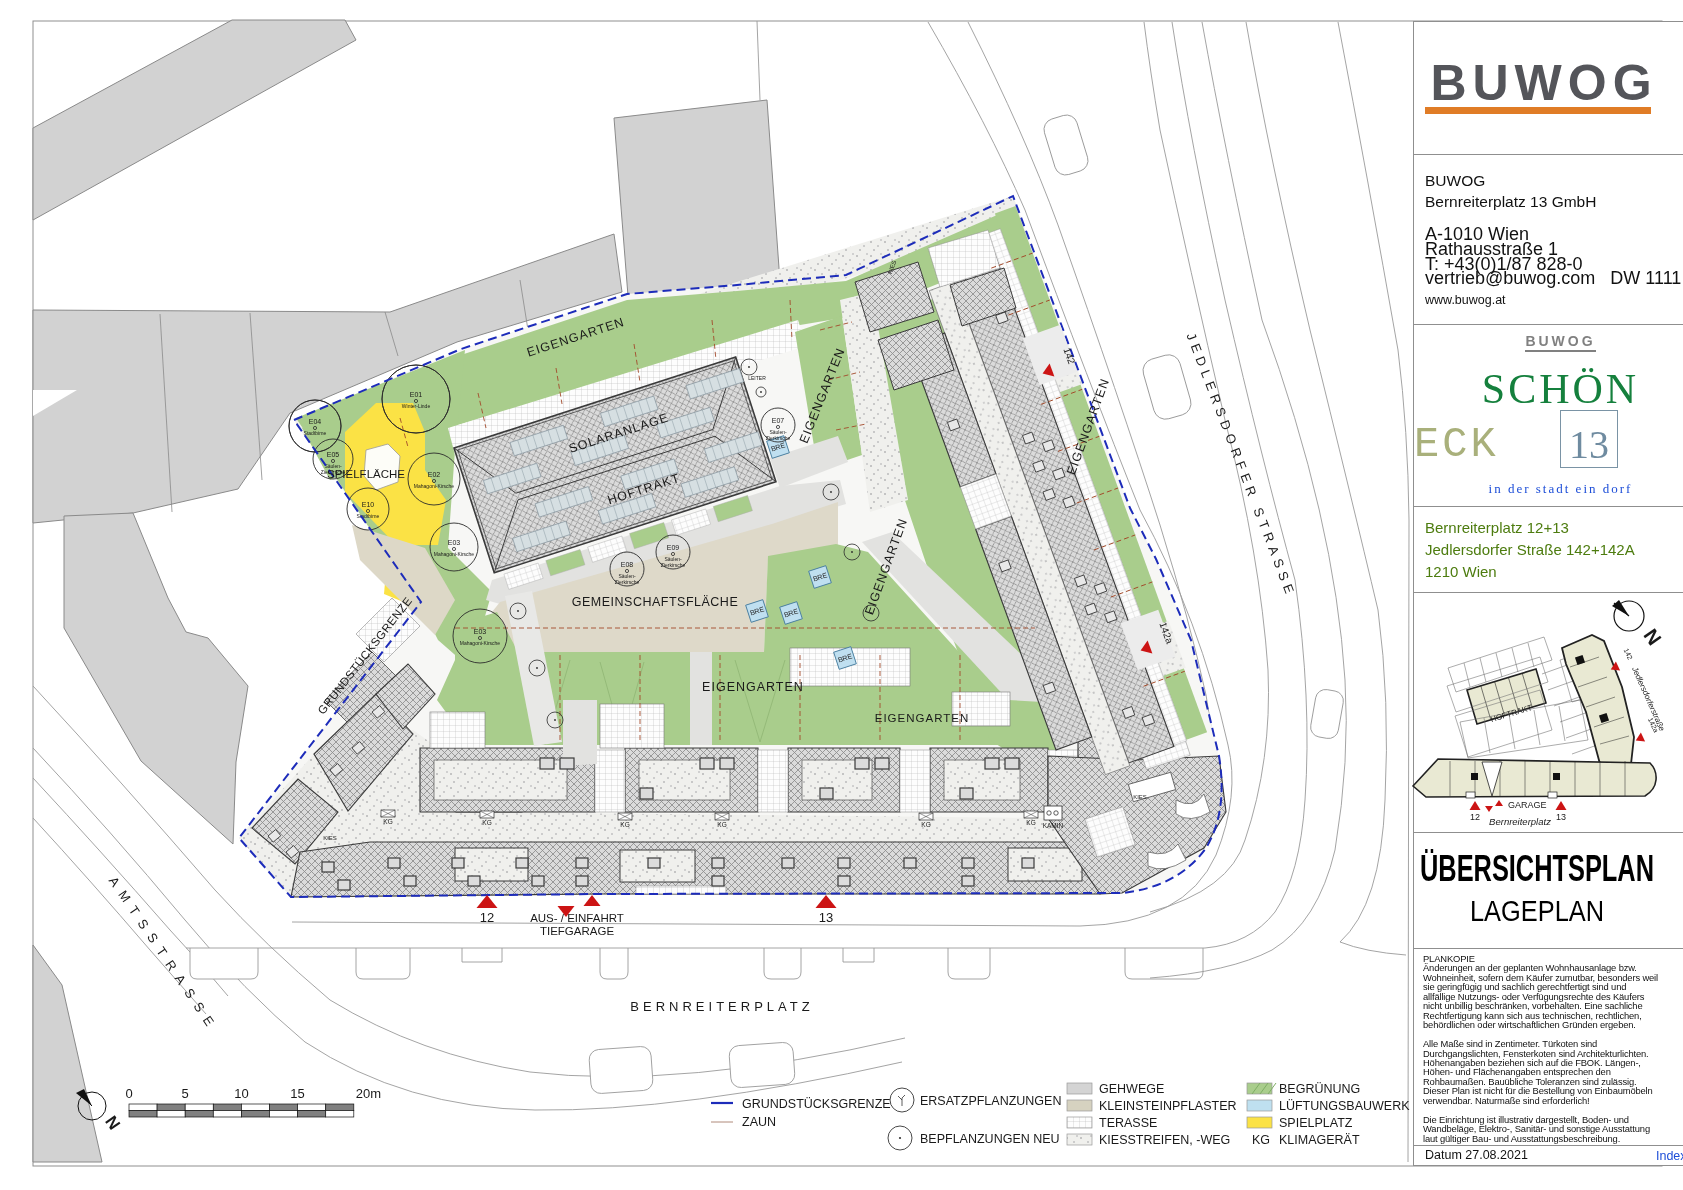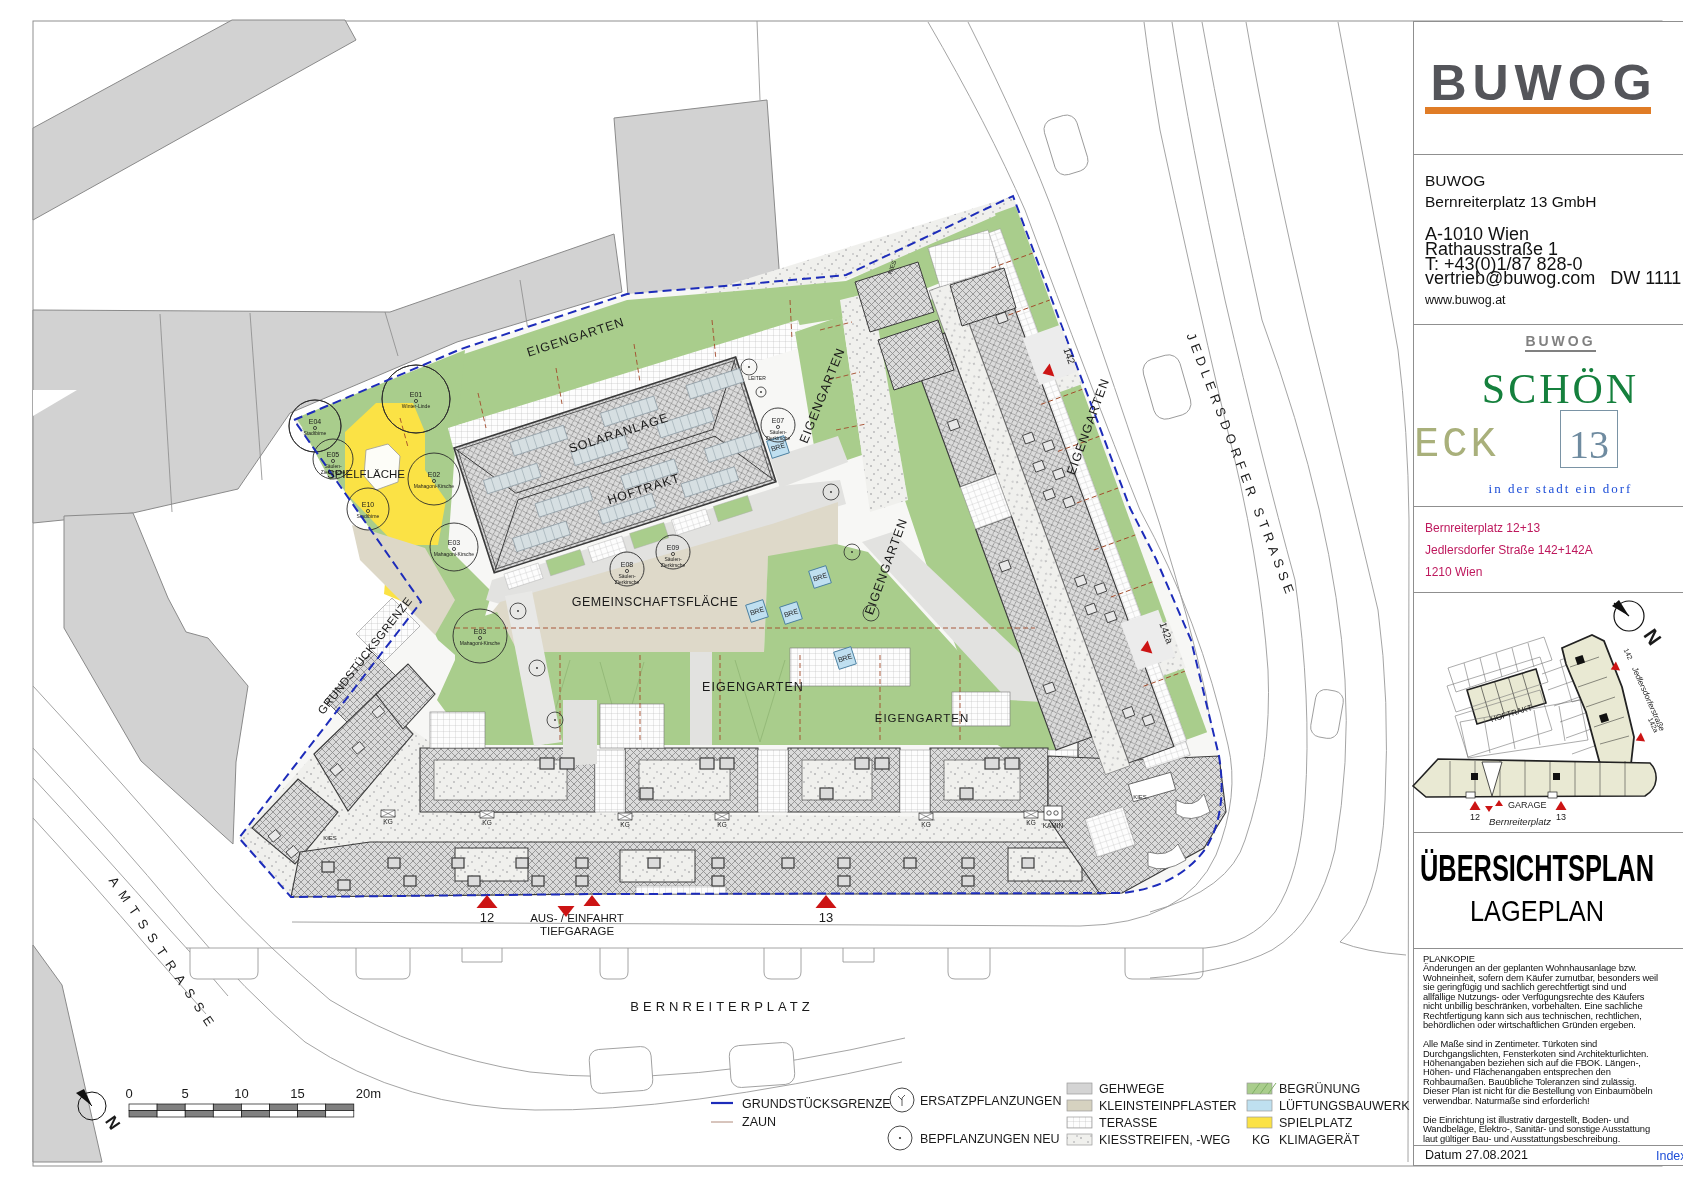--- a/index.html
+++ b/index.html
@@ -595,21 +595,21 @@
 <div class="sec" style="top:303px;height:182px;text-align:center">
 <div style="position:absolute;left:0;top:8px;width:100%;font-size:14px;font-weight:bold;letter-spacing:3px;color:#808080"><span style="border-bottom:2.5px solid #808080;padding-bottom:1px">BUWOG</span></div>
 <div style="position:absolute;left:0;top:40px;width:100%;font-family:'Liberation Serif',serif;font-size:42px;letter-spacing:3px;color:#15803d">SCHÖN</div>
 <div style="position:absolute;left:0px;top:96px;width:185px;text-align:left;font-family:Liberation Mono, monospace;font-size:42px;letter-spacing:3px;color:#a9b07b">ECK</div>
 <div style="position:absolute;left:146px;top:85px;width:58px;height:58px;border:1.5px solid #7a93a5"></div>
 <div style="position:absolute;left:146px;top:96px;width:58px;text-align:center;font-family:'Liberation Serif',serif;font-size:40px;color:#6f8ba0">13</div>
 <div style="position:absolute;left:0;top:156px;width:100%;font-family:'Liberation Serif',serif;font-size:13px;letter-spacing:2px;color:#1d4ed8">in der stadt ein dorf</div>
 </div>
 
 <div class="sec" style="top:485px;height:86px">
-<div style="position:absolute;left:11px;top:10px;font-size:12px;color:#be185d;line-height:22px">Bernreiterplatz 12+13<br>Jedlersdorfer Straße 142+142A<br>1210 Wien</div>
+<div style="position:absolute;left:11px;top:10px;font-size:15px;color:#4d7c0f;line-height:22px">Bernreiterplatz 12+13<br>Jedlersdorfer Straße 142+142A<br>1210 Wien</div>
 </div>
 
 <div class="sec" style="top:571px;height:240px"></div>
 
 <div class="sec" style="top:811px;height:116px;text-align:right">
 <svg width="247" height="114" style="position:absolute;left:0;top:0">
 <text x="123" y="48" text-anchor="middle" font-family="Liberation Sans, sans-serif" font-size="36" font-weight="bold" fill="#000" textLength="234" lengthAdjust="spacingAndGlyphs">ÜBERSICHTSPLAN</text>
 <text x="123" y="88" text-anchor="middle" font-family="Liberation Sans, sans-serif" font-size="29" fill="#000" textLength="134" lengthAdjust="spacingAndGlyphs">LAGEPLAN</text>
 </svg>
 </div>

